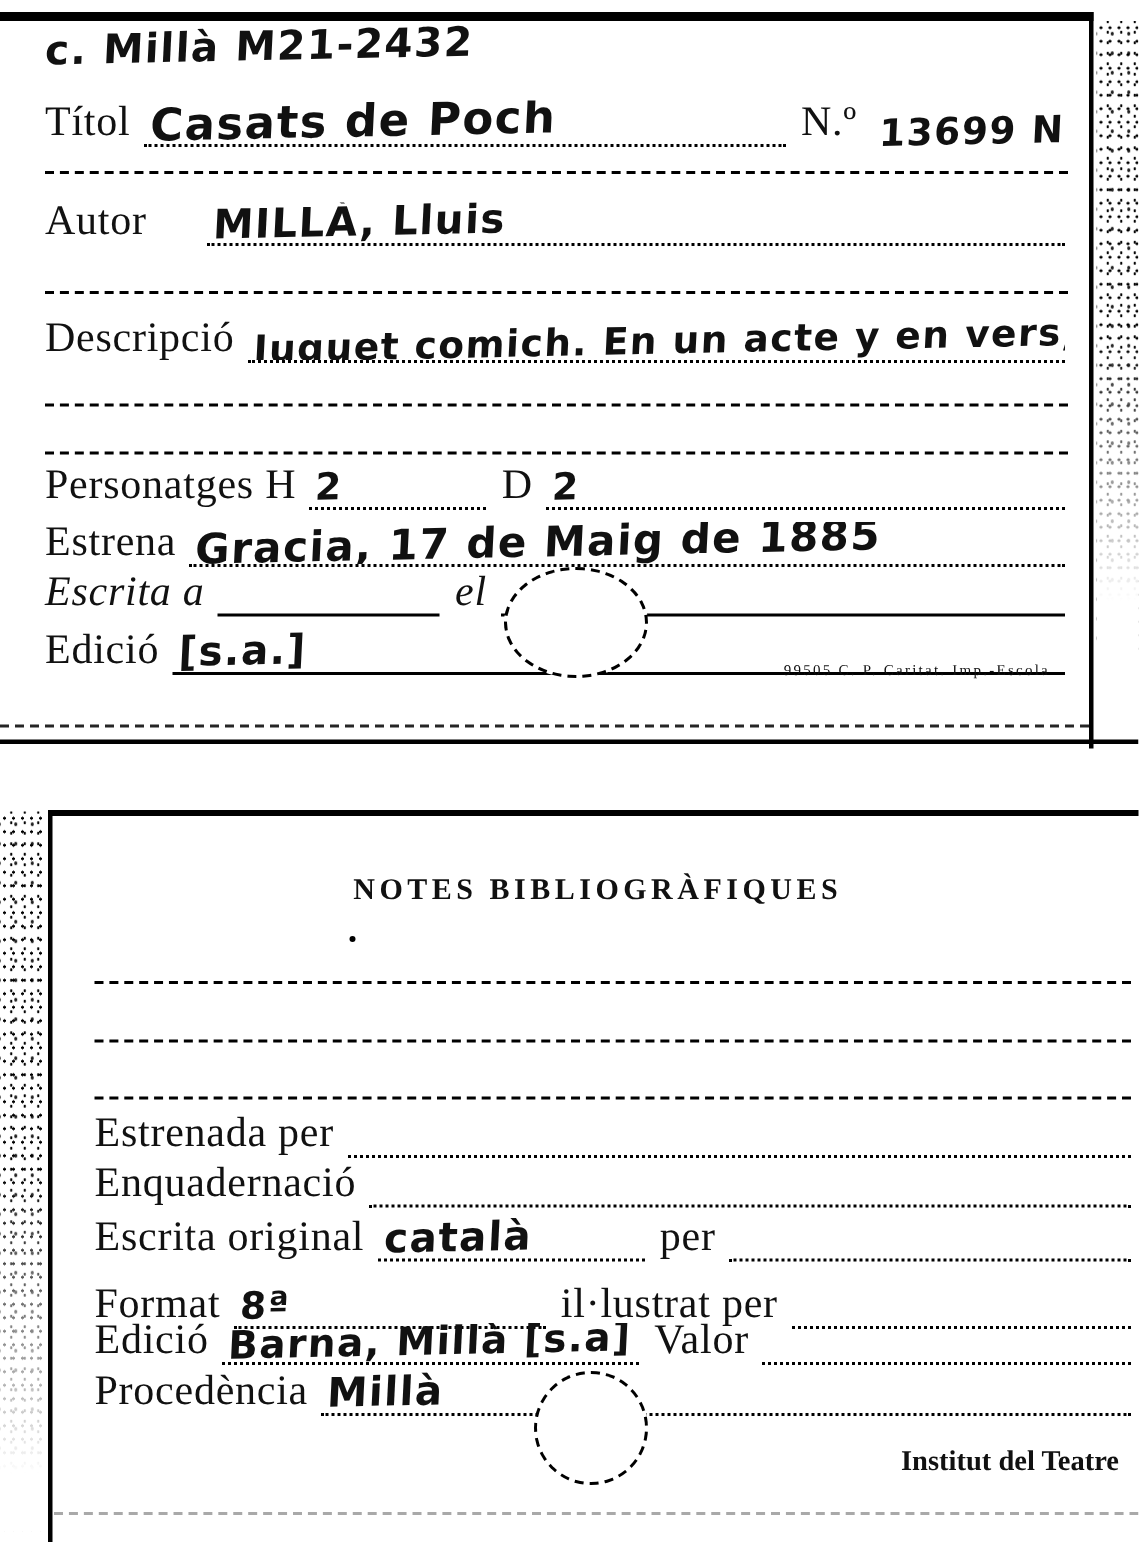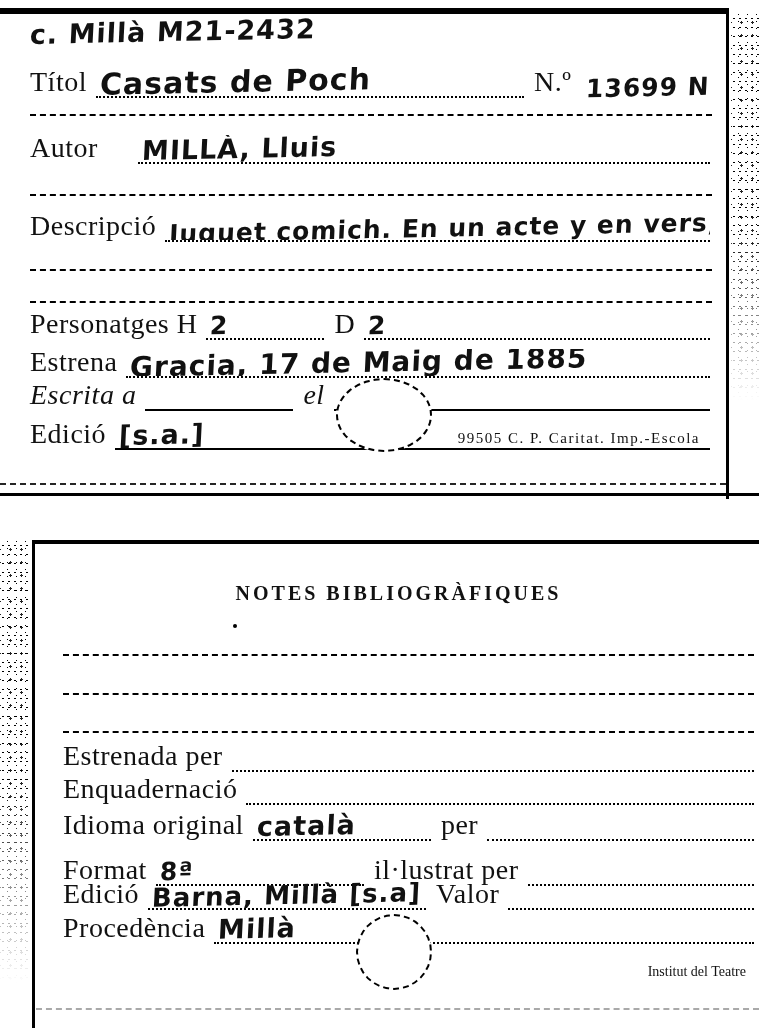--- a/index.html
+++ b/index.html
@@ -22,35 +22,35 @@
   .sfill.fw140{flex:0 0 auto;width:140px;}
   .sfill.grow{flex:1;}
   .hw{
     font-family:"DejaVu Sans",sans-serif;font-weight:700;line-height:1;
     display:inline-block;transform:rotate(-1.2deg) skewX(-4deg);
     margin-bottom:-4px;letter-spacing:1px;white-space:nowrap;
   }
   .sep{position:absolute;left:30px;right:14px;border-top:2px dashed #000;height:0;}
   .annot{font-size:27px;}
   .num-hw{font-size:25px;margin-left:6px;margin-bottom:-2px;}
-  .imprint1{position:absolute;right:26px;top:416px;font-size:15px;letter-spacing:1.5px;white-space:nowrap;}
+  .imprint1{position:absolute;right:26px;top:428px;font-size:10px;letter-spacing:1.5px;white-space:nowrap;}
   .card1-dash-bottom{top:483px;left:0;width:726px;border-top:2px dashed #000;opacity:.85;}
   .full-rule{top:493px;left:0;width:759px;border-top:3px solid #000;}
   
   .punch{border:2px dashed #000;border-radius:50%;background:#fff;z-index:6;}
   .punch1{left:336px;top:378px;width:92px;height:70px;}
   .punch2{left:356px;top:914px;width:72px;height:72px;}
   
   .card2{left:32px;top:540px;width:727px;height:488px;border-top:4px solid #000;border-left:3px solid #000;background:#fff;}
   .card2 .row{left:28px;right:8px;}
   .heading{position:absolute;top:38px;left:0;width:100%;text-align:center;
     font-size:20px;font-weight:700;letter-spacing:3px;white-space:nowrap;}
   .h-dot{position:absolute;left:198px;top:80px;width:4px;height:4px;background:#000;border-radius:50%;}
   .blank{position:absolute;left:28px;right:8px;border-top:2px dashed #000;height:0;}
-  .imprint2{position:absolute;right:16px;top:420px;font-size:14px;font-weight:400;white-space:nowrap;}
+  .imprint2{position:absolute;right:16px;top:420px;font-size:19px;font-weight:700;white-space:nowrap;}
   .bottom-faint{top:1008px;left:36px;width:723px;border-top:2px dashed #555;opacity:.5;}
   
   .noise{
     background-image:
       linear-gradient(to bottom, rgba(255,255,255,0) 0%, rgba(255,255,255,0) 50%, #fff 92%),
       radial-gradient(circle, #000 .9px, transparent 1.1px),
       radial-gradient(circle, #000 .7px, transparent 1px),
       radial-gradient(circle, #222 1px, transparent 1.3px);
     background-size:100% 100%, 6px 9px, 9px 7px, 11px 13px;
     background-position:0 0, 0 0, 3px 4px, 5px 2px;
@@ -139,21 +139,21 @@
     <span class="lbl">Estrenada per</span>
     <span class="fill"><span class="hw hs24"></span></span>
   </div>
 
   <div class="row" style="top:235px;height:26px;">
     <span class="lbl">Enquadernació</span>
     <span class="fill"><span class="hw hs24"></span></span>
   </div>
 
   <div class="row" style="top:265px;height:32px;">
-    <span class="lbl">Idioma original</span>
+    <span class="lbl">Escrita original</span>
     <span class="fill fw170"><span class="hw hs27">català</span></span>
     <span class="lbl mid">per</span>
     <span class="fill"><span class="hw hs24"></span></span>
   </div>
 
   <div class="row" style="top:312px;height:30px;">
     <span class="lbl">Format</span>
     <span class="fill fw200"><span class="hw hs25">8ª</span></span>
     <span class="lbl mid">il·lustrat per</span>
     <span class="fill"><span class="hw hs24"></span></span>

